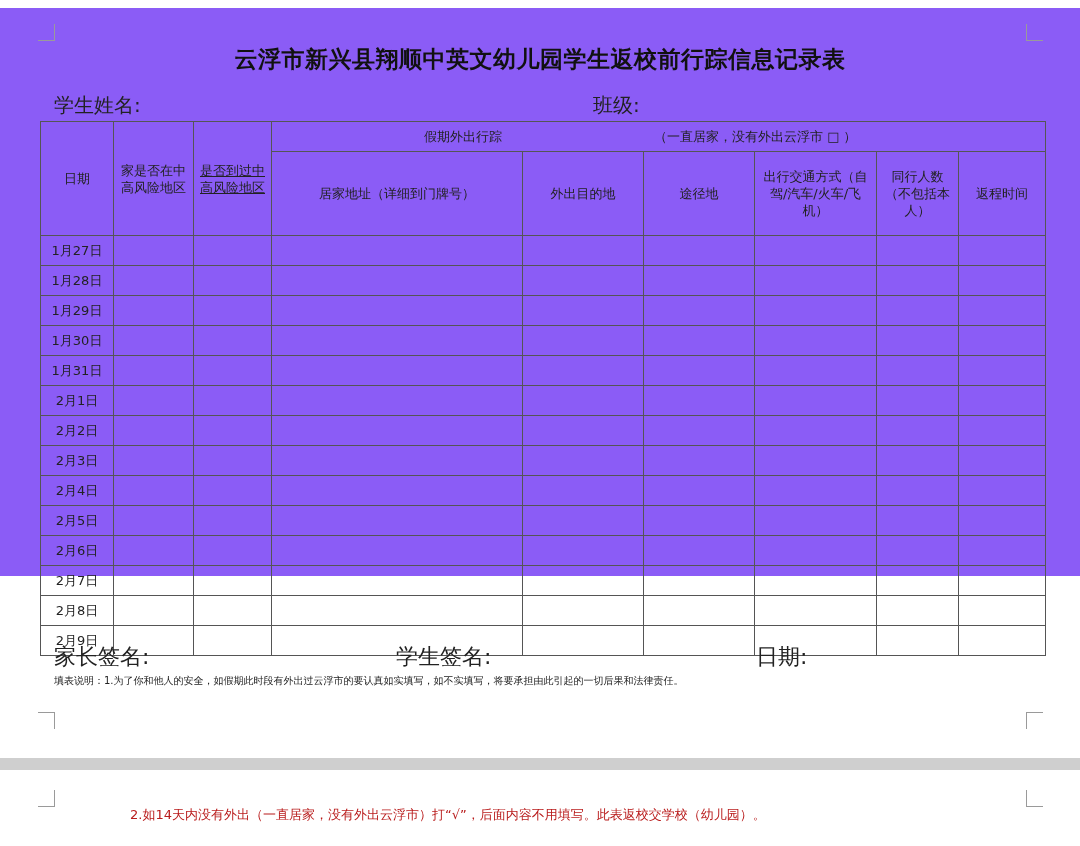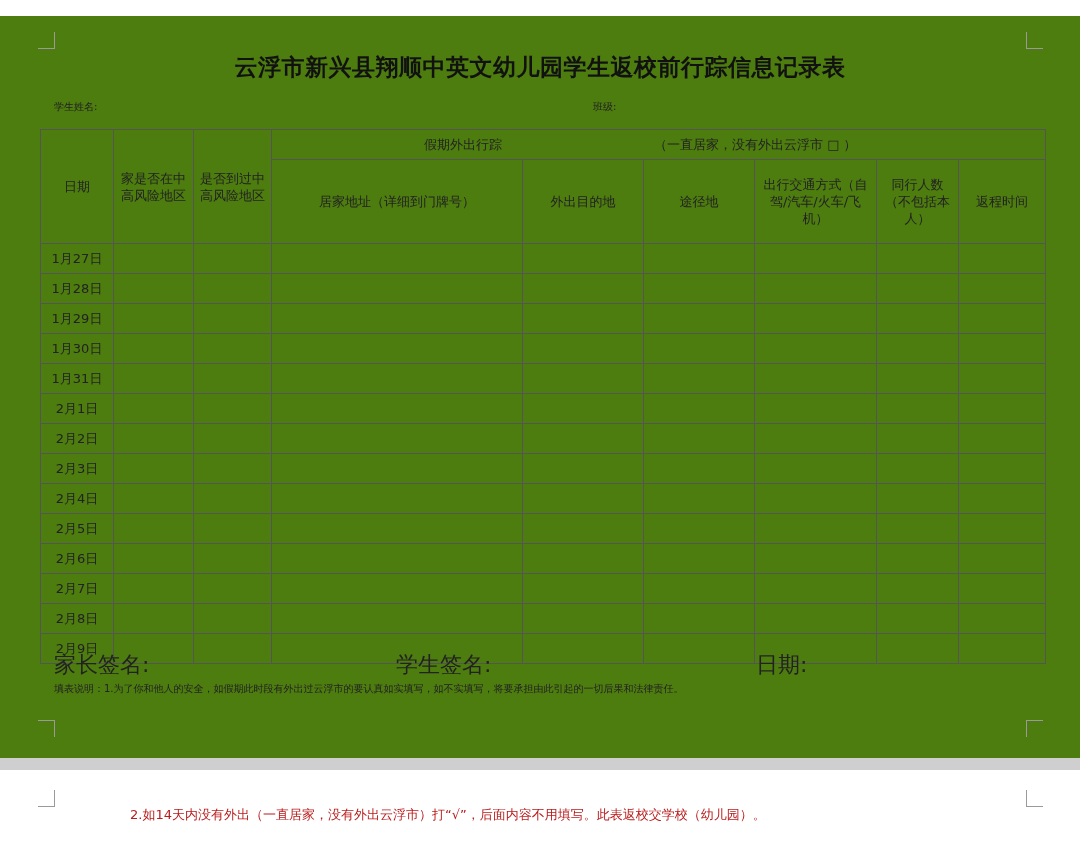--- a/index.html
+++ b/index.html
@@ -1,34 +1,34 @@
 <!DOCTYPE html>
 <html><head>
 <meta charset="utf-8">
 <style>
   html, body { margin: 0; padding: 0; }
   body {
     width: 1080px; height: 846px; overflow: hidden; position: relative;
     background: #ffffff; color: #1a1a1a;
     font-family: "DejaVu Sans", "Liberation Sans", sans-serif;
   }
-  .page1 { position: absolute; left: 0; top: 16px; width: 1080px; height: 746px; background: #4d7c0f; }
+  .page1 { position: absolute; left: 0; top: 8px; width: 1080px; height: 568px; background: #8b5cf6; }
   .gap { position: absolute; left: 0; top: 758px; width: 1080px; height: 12px; background: #cfcfcf; }
   .page2 { position: absolute; left: 0; top: 770px; width: 1080px; height: 76px; background: #fff; }
   .corner { position: absolute; width: 16px; height: 16px; border-color: #9a9a9a; border-style: solid; border-width: 0; }
   .c-tl { left: 38px; top: 16px; border-right-width: 1px; border-bottom-width: 1px; }
   .c-tr { left: 1026px; top: 16px; border-left-width: 1px; border-bottom-width: 1px; }
   .c-bl { left: 38px; top: 704px; border-right-width: 1px; border-top-width: 1px; }
   .c-br { left: 1026px; top: 704px; border-left-width: 1px; border-top-width: 1px; }
   .c-tl2 { left: 38px; top: 20px; border-right-width: 1px; border-bottom-width: 1px; }
   .c-tr2 { left: 1026px; top: 20px; border-left-width: 1px; border-bottom-width: 1px; }
 
   .title { position: absolute; left: 0; top: 36px; width: 1080px; text-align: center;
     font-size: 23px; font-weight: bold; letter-spacing: 0.5px; color: #111; }
-  .field-label { position: absolute; font-size: 10px; color: #222; }
+  .field-label { position: absolute; font-size: 20px; color: #222; }
   .lbl-name { left: 54px; top: 84px; }
   .lbl-class { left: 593px; top: 84px; }
 
   table.grid { position: absolute; left: 40px; top: 113px; border-collapse: collapse; table-layout: fixed; }
   table.grid td { border: 1px solid #555; padding: 0; text-align: center; vertical-align: middle;
     font-size: 13px; color: #222; line-height: 17px; }
   .h-top td, .h-top th { height: 29px; }
   .h-sub td { height: 59px; }
   td.hdr-multi { vertical-align: top; padding-top: 14px; }
   .row td { height: 29px; }
@@ -69,21 +69,21 @@
         <col style="width:82px">
         <col style="width:87px">
     </colgroup>
     <tbody>
         <tr class="h-top">
       <td rowspan="2" class="hdr-multi">日期</td>
       <td rowspan="2" class="hdr-multi">
         <span style="display:block;width:66px;margin:0 auto;">家是否在中高风险地区</span>
       </td>
       <td rowspan="2" class="hdr-multi">
-        <span style="display:block;width:66px;margin:0 auto;">是否到过中高风险地区</span>
+        <span style="display:block;width:66px;margin:0 auto;text-decoration:underline;">是否到过中高风险地区</span>
       </td>
       <td colspan="6" class="trip-head">
         <span class="trip-label">假期外出行踪</span>
         <span class="trip-note">（一直居家，没有外出云浮市 □ ）</span>
       </td>
     </tr>
     <tr class="h-sub">
       <td>居家地址（详细到门牌号）</td>
       <td>外出目的地</td>
       <td>途径地</td>

